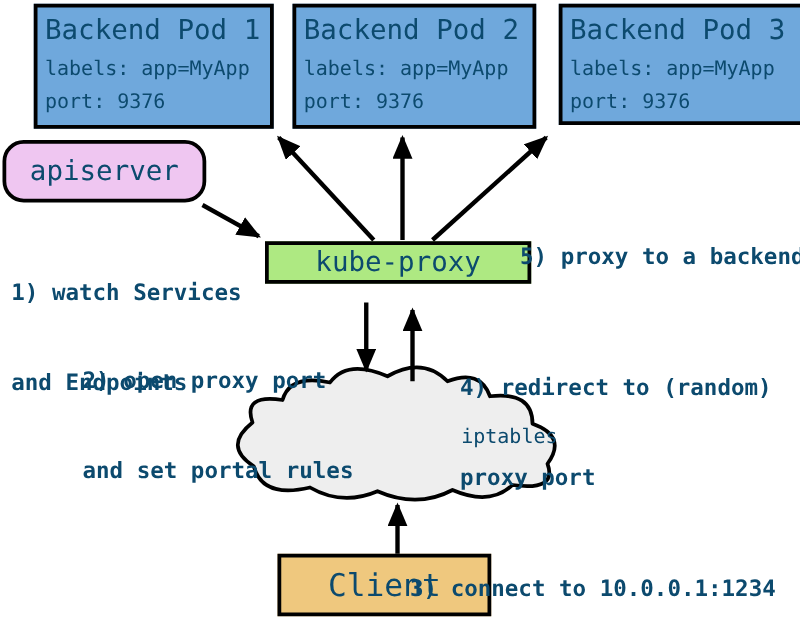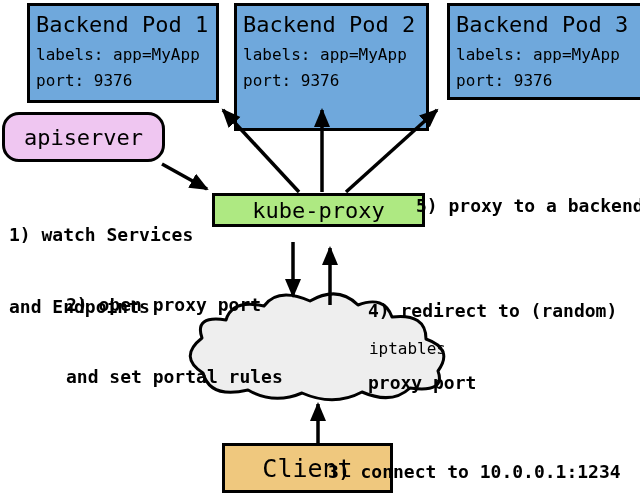--- a/index.html
+++ b/index.html
@@ -3,37 +3,37 @@
 <meta charset="utf-8">
 <style>
   html, body { margin: 0; padding: 0; background: #ffffff; }
   .canvas {
     position: relative;
     width: 640px;
     height: 494px;
     background: #ffffff;
     overflow: hidden;
     font-family: "DejaVu Sans Mono", monospace;
-    color: #000000;
+    color: #0c4a6e;
   }
   .box {
     position: absolute;
     border: 3px solid #000000;
     box-sizing: border-box;
     z-index: 2;
   }
   .pod { background: #6FA8DC; }
   .pod-title  { font-size: 22px; line-height: 30px; margin: 4px 0 0 6px; white-space: pre; }
   .pod-line   { font-size: 16px; line-height: 22px; margin: 4px 0 0 6px; white-space: pre; }
   .label-box  { display: flex; align-items: center; justify-content: center; }
   .apiserver  { left: 2px;  top: 112px; width: 163px; height: 50px; background: #EFC6F1; font-size: 22px; border-radius: 17px; }
   .kubeproxy  { left: 212px; top: 193px; width: 213px; height: 34px; background: #AEE982; font-size: 22px; }
   .client     { left: 222px; top: 443px; width: 171px; height: 50px; background: #EFC87E; font-size: 25px; }
   .pod1 { left: 27px;  top: 3px; width: 192px; height: 100px; }
-  .pod2 { left: 234px; top: 3px; width: 195px; height: 128px; }
+  .pod2 { left: 234px; top: 3px; width: 195px; height: 100px; }
   .pod3 { left: 447px; top: 3px; width: 215px; height: 97px; }
   .cloud {
     position: absolute;
     left: 186px; top: 293px;
     width: 274px; height: 112px;
     z-index: 2;
   }
   .cloud svg { position: absolute; left: 0; top: 0; overflow: visible; }
   .cloud-label {
     position: absolute;

